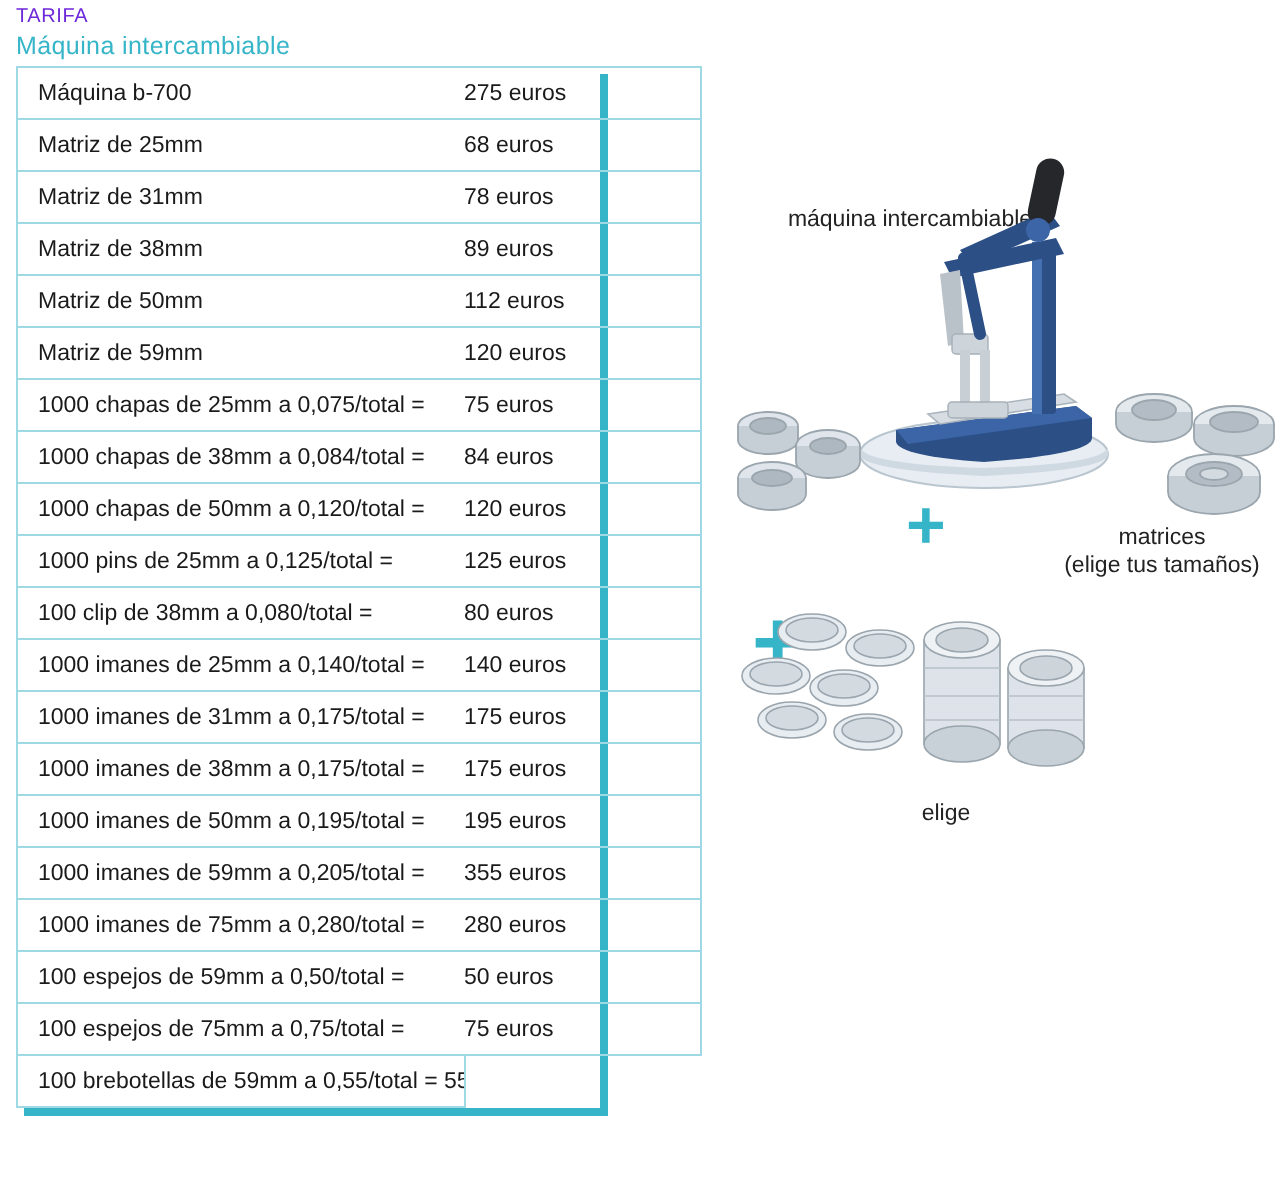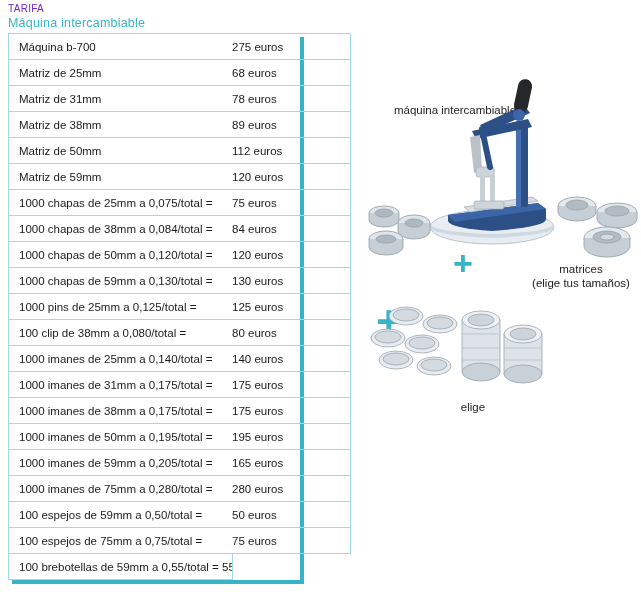--- a/index.html
+++ b/index.html
@@ -152,24 +152,20 @@
         </tr>
         <tr>
           <td class="label">1000 chapas de 38mm a 0,084/total =</td>
           <td class="value">84 euros</td>
         </tr>
         <tr>
           <td class="label">1000 chapas de 50mm a 0,120/total =</td>
           <td class="value">120 euros</td>
         </tr>
         <tr>
-          <td class="label">1000 chapas de 59mm a 0,130/total =</td>
-          <td class="value">130 euros</td>
-        </tr>
-        <tr>
           <td class="label">1000 pins de 25mm a 0,125/total =</td>
           <td class="value">125 euros</td>
         </tr>
         <tr>
           <td class="label">100 clip de 38mm a 0,080/total =</td>
           <td class="value">80 euros</td>
         </tr>
         <tr>
           <td class="label">1000 imanes de 25mm a 0,140/total =</td>
           <td class="value">140 euros</td>
@@ -181,21 +177,21 @@
         <tr>
           <td class="label">1000 imanes de 38mm a 0,175/total =</td>
           <td class="value">175 euros</td>
         </tr>
         <tr>
           <td class="label">1000 imanes de 50mm a 0,195/total =</td>
           <td class="value">195 euros</td>
         </tr>
         <tr>
           <td class="label">1000 imanes de 59mm a 0,205/total =</td>
-          <td class="value">165 euros</td>
+          <td class="value">355 euros</td>
         </tr>
         <tr>
           <td class="label">1000 imanes de 75mm a 0,280/total =</td>
           <td class="value">280 euros</td>
         </tr>
         <tr>
           <td class="label">100 espejos de 59mm a 0,50/total =</td>
           <td class="value">50 euros</td>
         </tr>
         <tr>

